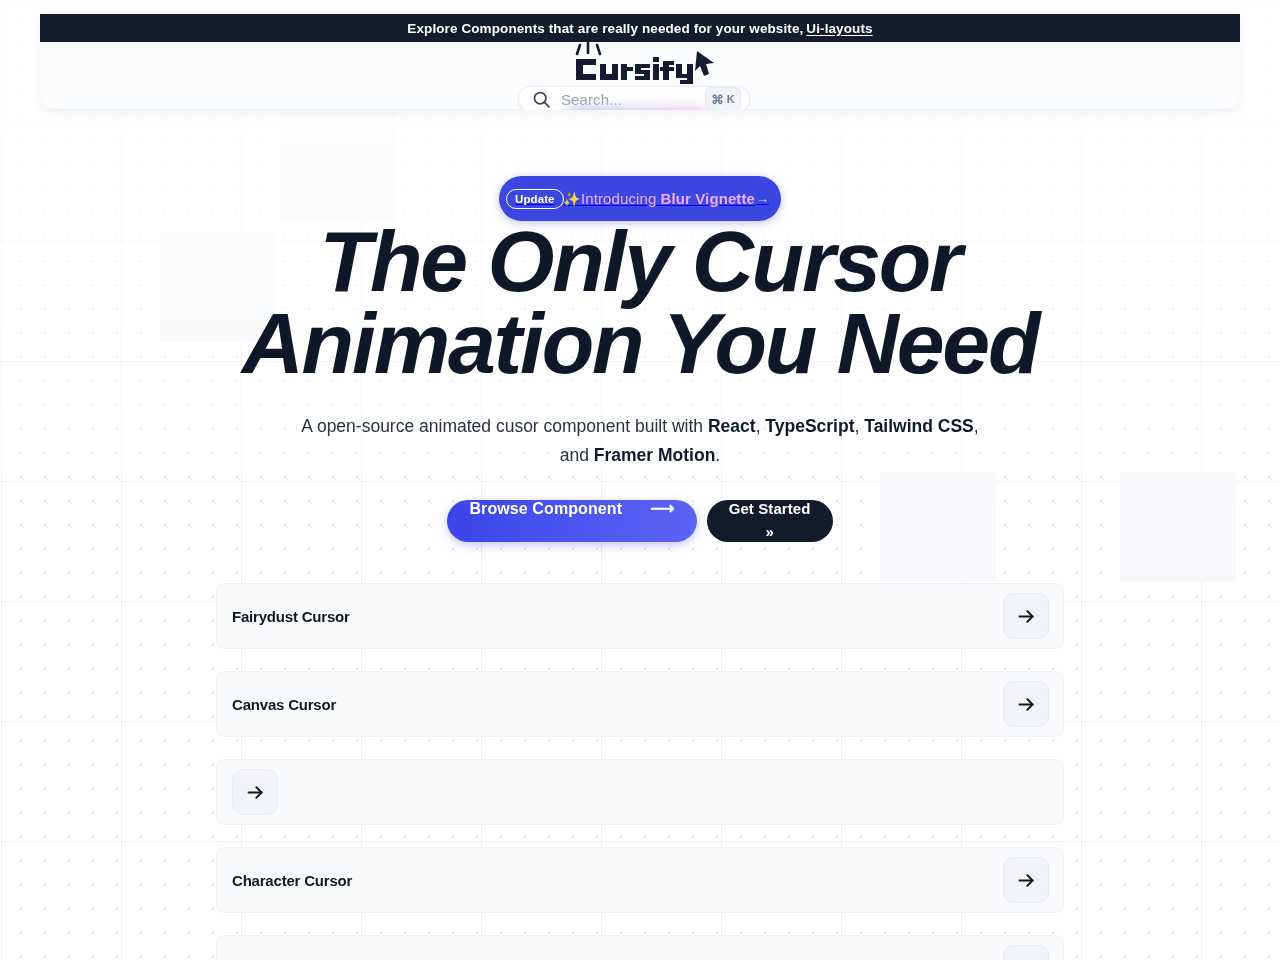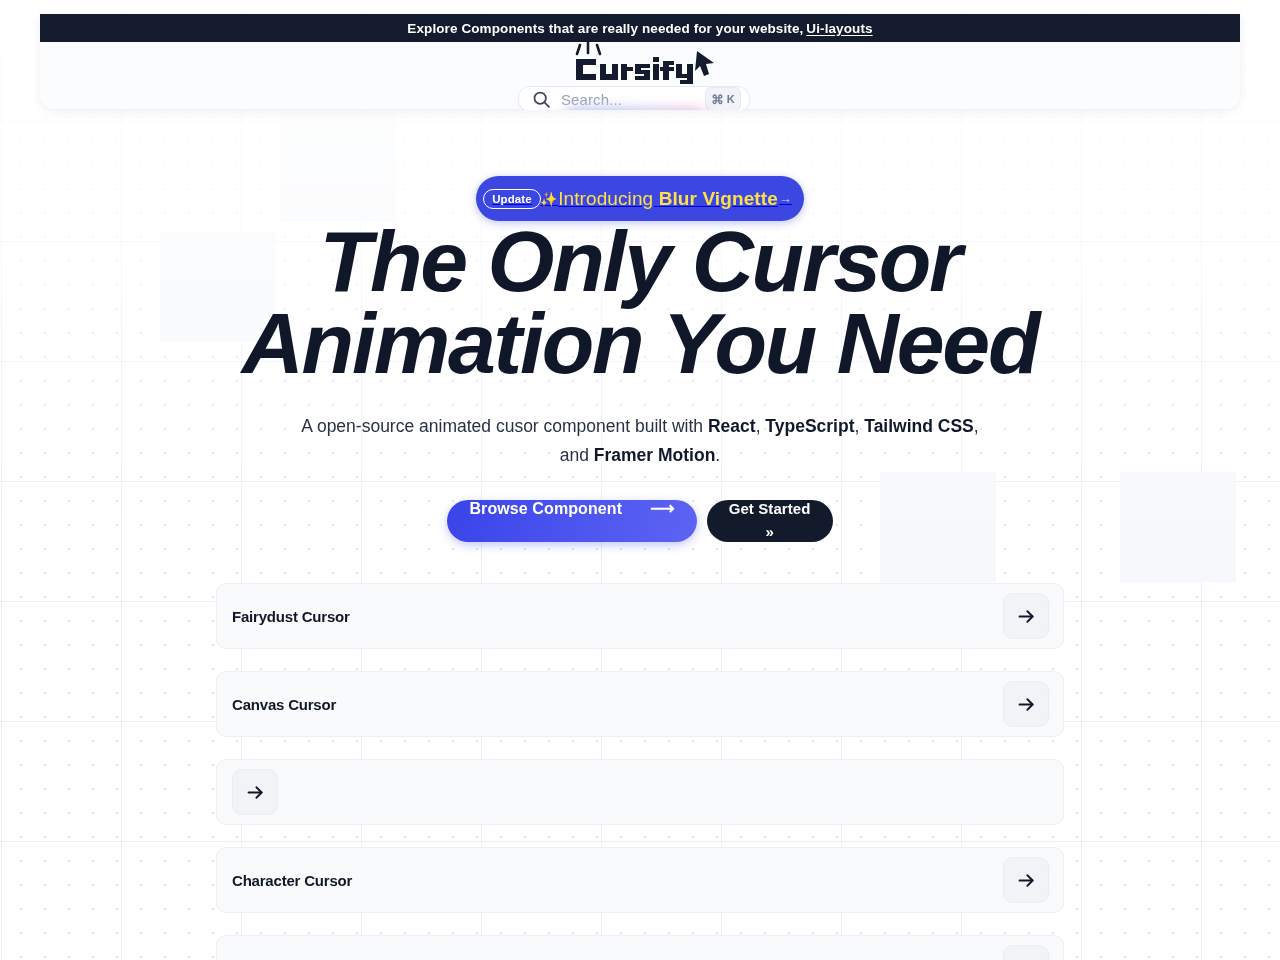--- a/index.html
+++ b/index.html
@@ -236,22 +236,22 @@
     padding: 0 8px;
     display: flex;
     align-items: center;
     font-size: 11.5px;
     font-weight: 600;
     color: #ffffff;
     letter-spacing: 0.1px;
   }
   .announce-spark { font-size: 14px; line-height: 1; }
   .announce-text {
-    font-size: 19px;
-    color: #fde047;
+    font-size: 15px;
+    color: #f0abfc;
     font-weight: 500;
     white-space: nowrap;
     letter-spacing: 0.1px;
   }
   .announce-text b { font-weight: 800; }
   .announce-arrow { font-size: 13px; color: #d7dbff; margin-left: 1px; }
 
   .hero-title {
     font-size: 86px;
     line-height: 0.95;

